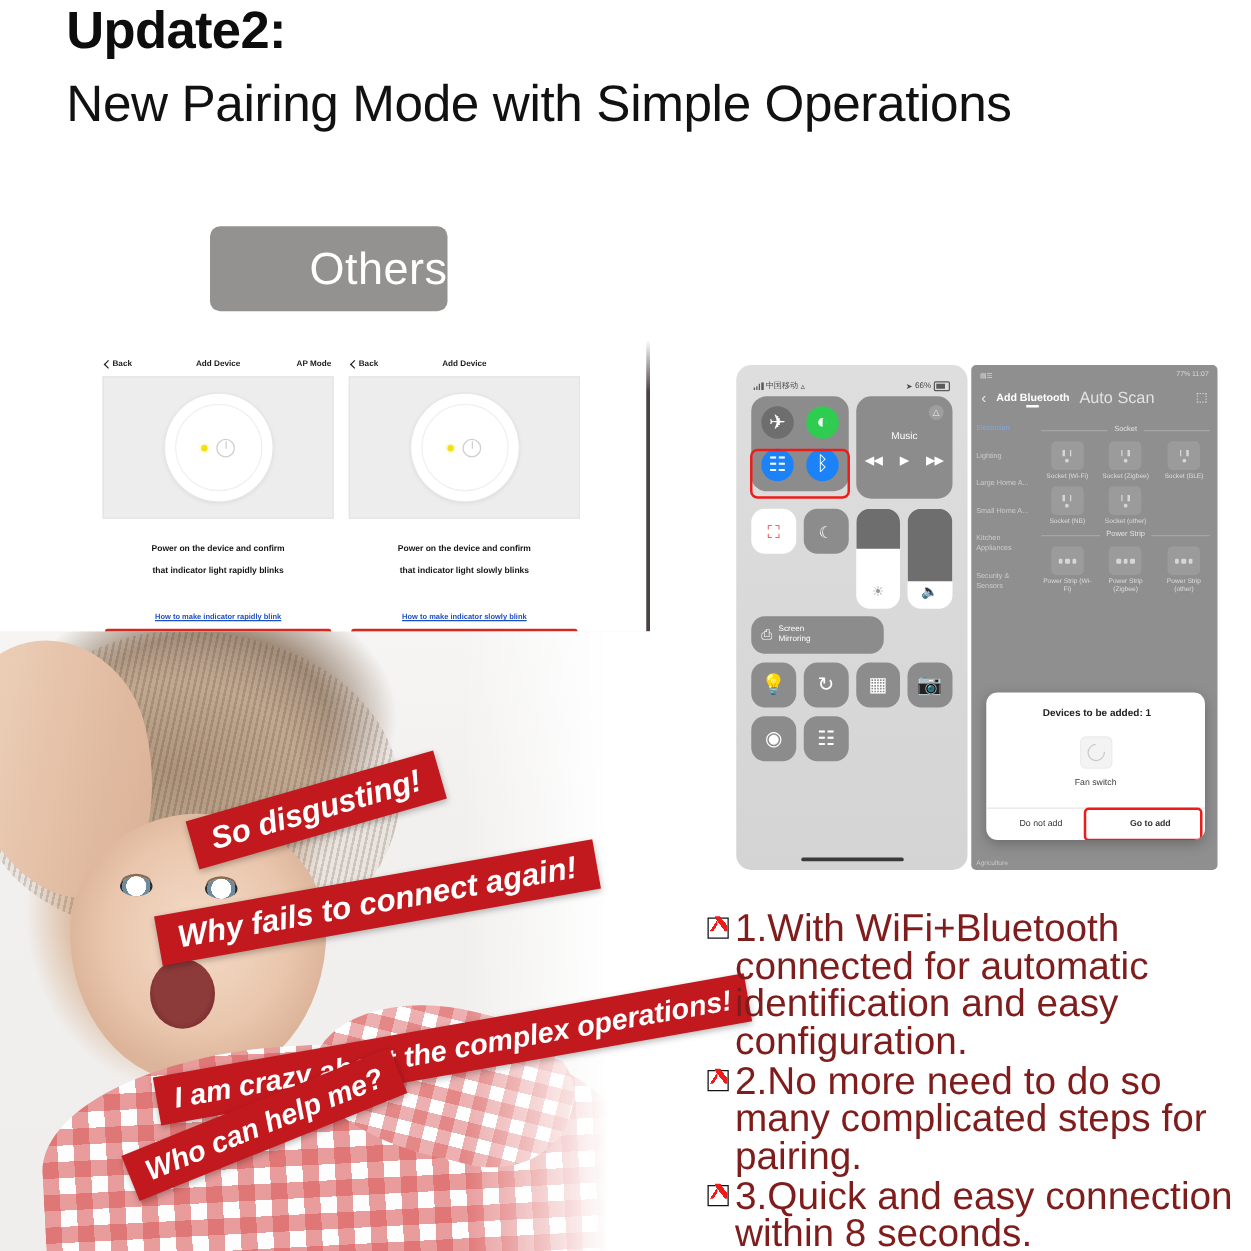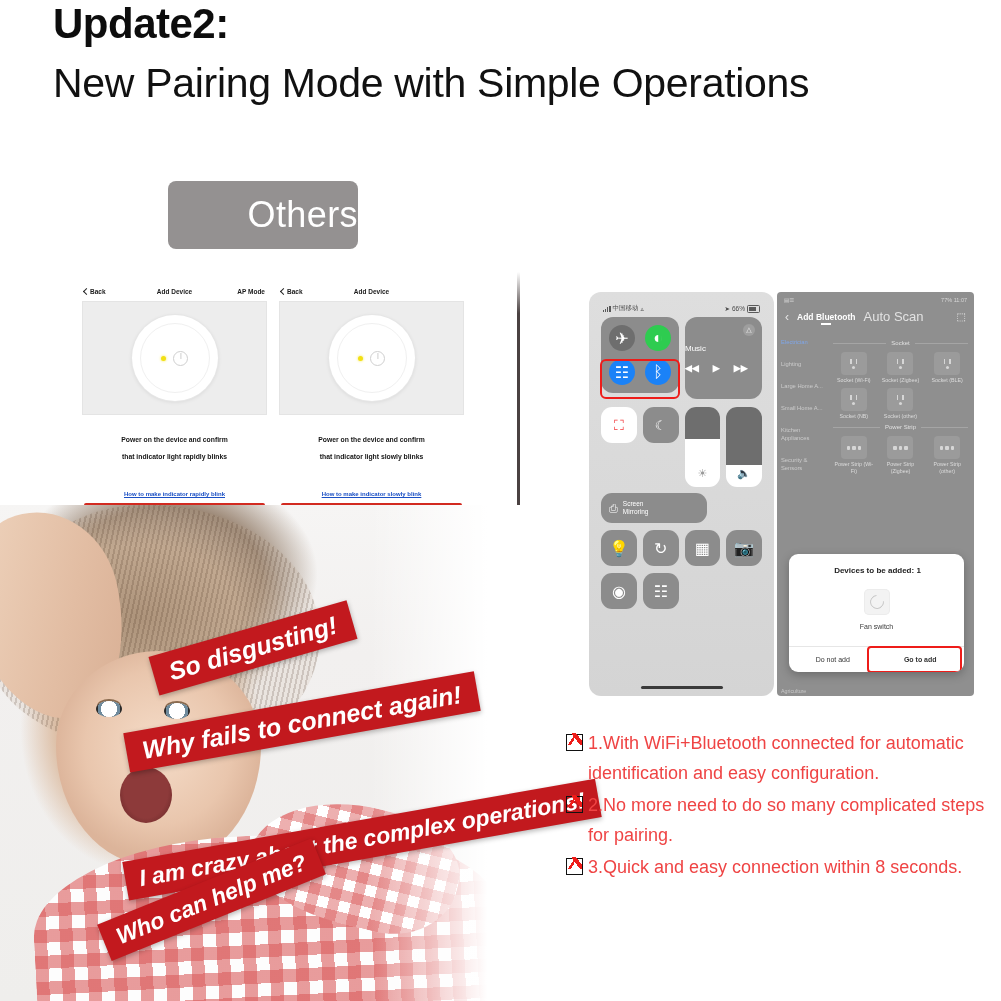--- a/index.html
+++ b/index.html
@@ -110,21 +110,21 @@
   .batt:after{content:"";position:absolute;left:1px;top:1px;bottom:1px;width:7px;background:#5a5a5a;}
   .cc-grid{display:flex;gap:6px;padding:0 12px;}
   .cc-colA{width:78px;}
   .cc-colB{flex:1;}
   .tile{background:#8c8c8c;border-radius:12px;}
   .conn{padding:8px 7px;display:grid;grid-template-columns:1fr 1fr;gap:8px;justify-items:center;}
   .cbtn{width:26px;height:26px;border-radius:50%;display:flex;align-items:center;justify-content:center;color:#fff;}
   .cbtn.grey{background:#6e6e6e;} .cbtn.green{background:#2ecc50;} .cbtn.blue{background:#1b82f7;}
   .conn-hl{position:absolute;border:2px solid #ee1c19;border-radius:6px;}
   .music{height:82px;border-radius:12px;background:#8c8c8c;display:flex;flex-direction:column;
-         justify-content:center;gap:10px;position:relative;color:#fff;}
+         align-items:center;justify-content:center;gap:10px;position:relative;color:#fff;}
   .music-label{font-size:8px;}
   .music-ctrls{display:flex;align-items:center;gap:14px;font-size:9px;}
   .airplay{position:absolute;right:7px;top:7px;width:12px;height:12px;border-radius:50%;
            background:#9e9e9e;display:flex;align-items:center;justify-content:center;font-size:7px;color:#efefef;}
   .row2{display:flex;gap:6px;padding:8px 12px 0 12px;}
   .sq{width:36px;height:36px;border-radius:11px;display:flex;align-items:center;justify-content:center;}
   .sq.white{background:#fff;} .sq.grey{background:#8c8c8c;color:#fff;}
   .slider{width:36px;height:80px;border-radius:11px;background:#fff;overflow:hidden;position:relative;
           display:flex;flex-direction:column;justify-content:flex-end;align-items:center;}
   .slider .fill{position:absolute;left:0;right:0;top:0;background:#6e6e6e;}
@@ -182,21 +182,21 @@
           border:2px solid #ee1c19;border-radius:4px;}
 
   
   .features{position:absolute;left:566px;top:728px;width:428px;}
   .feat{display:flex;align-items:flex-start;gap:5px;margin-bottom:2px;}
   .cbox{flex:none;width:15px;height:15px;border:1.8px solid #111;margin-top:6px;position:relative;}
   .cbox:after{content:"";position:absolute;left:1px;top:-2px;width:14px;height:12px;
      background:
        linear-gradient(to bottom right,transparent 48%, #ee1c19 48% 72%, transparent 72%) no-repeat left bottom/6px 9px,
        linear-gradient(to top right,transparent 44%, #ee1c19 44% 70%, transparent 70%) no-repeat right top/10px 13px;}
-  .feat-txt{font-size:18px;line-height:30px;color:#ef4444;}
+  .feat-txt{font-size:31px;line-height:30px;color:#7f1d1d;}
 </style>
 </head>
 <body>
 
 <div class="page">
 
   <div class="headline">
     <div class="h-line1">Update2:</div>
     <div class="h-line2">New Pairing Mode with Simple Operations</div>
   </div>

